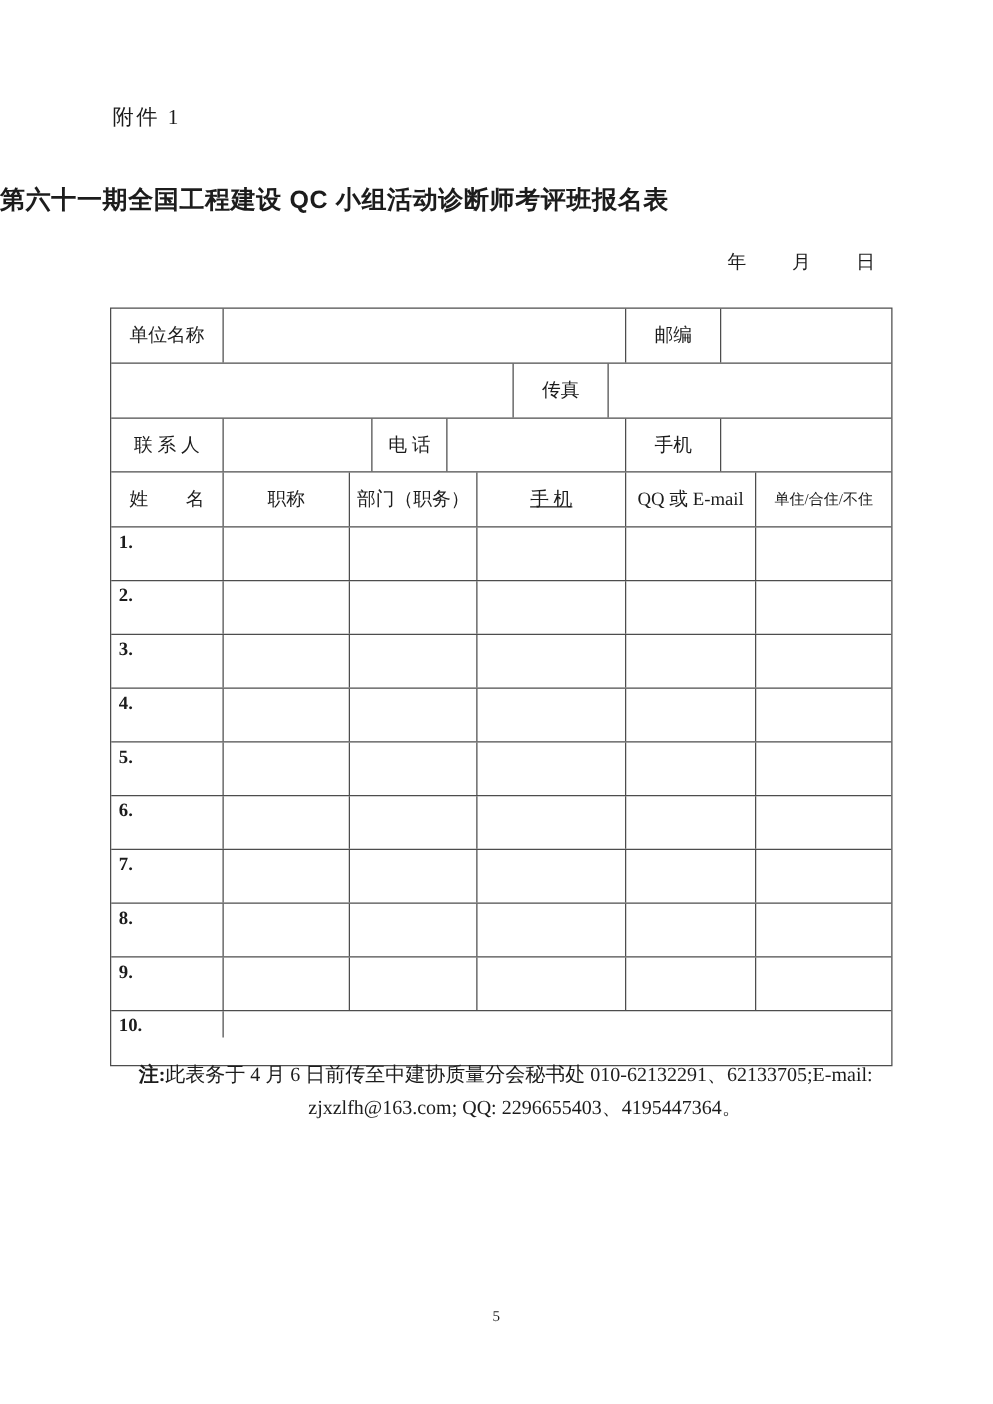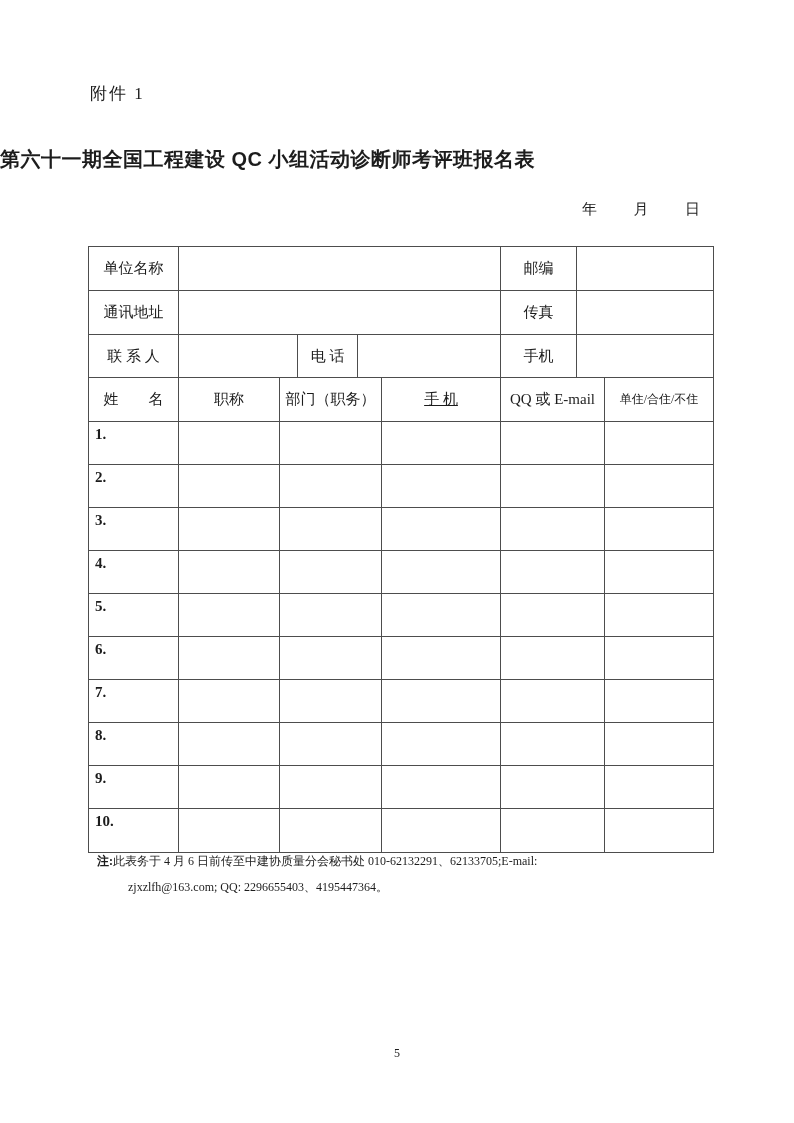--- a/index.html
+++ b/index.html
@@ -29,21 +29,21 @@
     position: absolute; left: 582px; top: 200px; width: 118px;
     display: flex; justify-content: space-between;
     font-size: 15px;
   }
   
   .form-table {
     position: absolute; left: 88px; top: 246px; width: 626px;
     border: 1px solid var(--border);
   }
   .trow { display: flex; border-bottom: 1px solid var(--border); }
-  .trow:last-child { border-bottom: none; }
+  .trow:last-child { border-bottom: none; flex-direction: column; }
   .tcell {
     border-right: 1px solid var(--border);
     display: flex; align-items: center; justify-content: center;
     font-size: 15px; white-space: pre; overflow: hidden;
   }
   .tcell:last-child { border-right: none; }
   .h44 { height: 44px; }
   .h43 { height: 43px; }
   .w90  { width: 90px; }
   .w322 { width: 322px; }
@@ -59,21 +59,21 @@
   .small-head { font-size: 12px; }
   .body-row .tcell { align-items: flex-start; justify-content: flex-start; }
   .row-num {
     font-family: "Liberation Serif", serif;
     font-weight: 700; font-size: 15px;
     padding: 4px 0 0 6px;
   }
   
   .note {
     position: absolute; left: 97px; top: 848px; width: 615px;
-    font-size: 12px; line-height: 26px;
+    font-size: 16px; line-height: 26px; text-align: center;
   }
   .note-prefix { font-weight: 700; }
   .note-line2 { margin-left: 31px; }
   .page-number {
     position: absolute; left: 0; top: 1046px; width: 794px;
     text-align: center; font-size: 12px;
   }
 </style>
 </head>
 <body>
@@ -91,21 +91,20 @@
 <div class="form-table">
 
   <div class="trow h44">
     <div class="tcell w90">单位名称</div>
     <div class="tcell w322"></div>
     <div class="tcell w76">邮编</div>
     <div class="tcell w136"></div>
   </div>
 
   <div class="trow h44">
-    <div class="tcell w90">通讯地址</div>
     <div class="tcell w322"></div>
     <div class="tcell w76">传真</div>
     <div class="tcell w136"></div>
   </div>
 
   <div class="trow h43">
     <div class="tcell w90">联 系 人</div>
     <div class="tcell w119"></div>
     <div class="tcell w60">电 话</div>
     <div class="tcell w143"></div>

